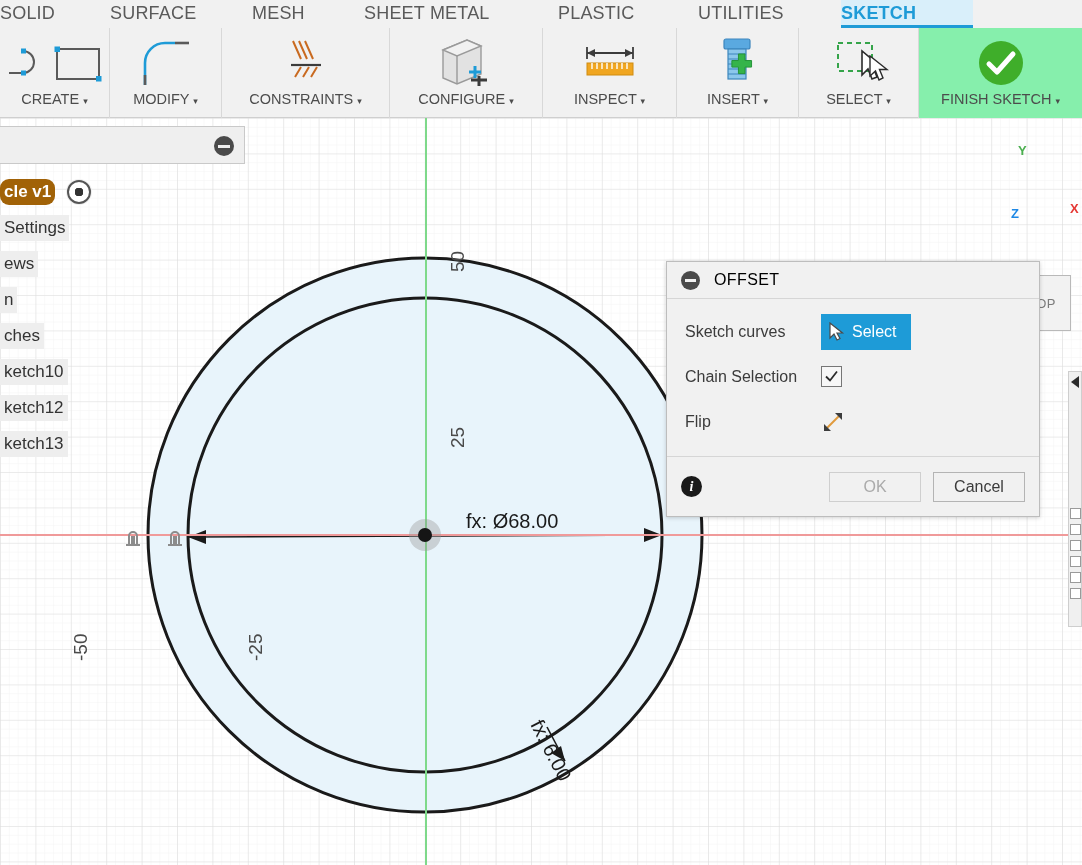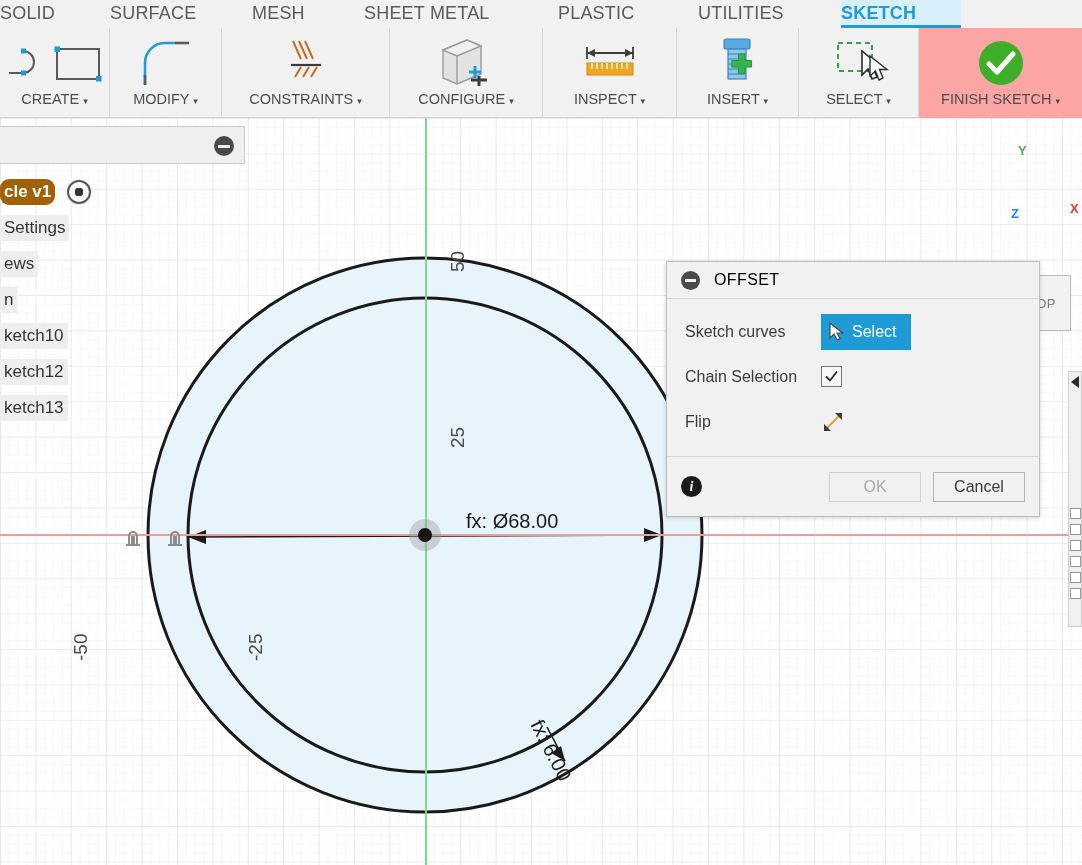--- a/index.html
+++ b/index.html
@@ -20,21 +20,21 @@
   .tab.active { color: #1e9bd7; font-weight: bold; background: #d9effa; }
   .tab.active::after { content: ""; position: absolute; left: 0; right: 0; bottom: 0;
                        height: 3px; background: #1e9bd7; }
 
   .panels { position: absolute; left: 0; top: 28px; height: 90px; width: 1082px;
             display: flex; align-items: stretch; }
   .panel { position: relative; display: flex; flex-direction: column;
            align-items: center; justify-content: flex-start;
            border-right: 1px solid #d8d8d8; height: 90px; padding-top: 6px; }
   .panel:last-child { border-right: none; }
-  .panel.finish { background: #fca5a5; border-right: none; }
+  .panel.finish { background: #86efac; border-right: none; }
   .panel-ico { height: 58px; display: flex; align-items: center;
                justify-content: center; gap: 8px; }
   .panel-lbl { font-size: 14.5px; color: #4c4c4c; white-space: nowrap;
                line-height: 14px; padding-bottom: 2px; }
   .caret { font-size: 9px; color: #4c4c4c; }
 
   
   .canvas { position: absolute; left: 0; top: 118px; width: 1082px; height: 747px;
             background: #ffffff; overflow: hidden; }
   .grid { position: absolute; inset: 0; }
@@ -134,21 +134,21 @@
 <div id="app">
 
   <div class="ribbon">
     <div class="tabstrip">
         <div class="tab" style="left: 0px; width: 80px;">SOLID</div>
         <div class="tab" style="left: 110px; width: 115px;">SURFACE</div>
         <div class="tab" style="left: 252px; width: 92px;">MESH</div>
         <div class="tab" style="left: 364px; width: 155px;">SHEET METAL</div>
         <div class="tab" style="left: 558px; width: 107px;">PLASTIC</div>
         <div class="tab" style="left: 698px; width: 115px;">UTILITIES</div>
-        <div class="tab active" style="left: 841px; width: 120px;">SKETCH</div>
+        <div class="tab active" style="left: 841px; width: 132px;">SKETCH</div>
       </div>
     <div class="panels">
         <div class="panel" style="width: 110px;">
           <div class="panel-ico">
             <svg width="96" height="52" viewBox="0 0 96 52">
       <path d="M2 36 H16" stroke="#5a5a5a" stroke-width="2" fill="none"></path>
       <path d="M16 14 a11 11 0 0 1 0 22" stroke="#5a5a5a" stroke-width="2" fill="none"></path>
       <rect x="14" y="11.5" width="5" height="5" fill="#1e9bd7"></rect>
       <rect x="14" y="33.5" width="5" height="5" fill="#1e9bd7"></rect>
       <rect x="50" y="12" width="42" height="30" stroke="#5a5a5a" stroke-width="2" fill="none"></rect>
@@ -329,20 +329,23 @@
       <div class="tree-row">
         <span class="tree-lbl">Settings</span>
       </div>
       <div class="tree-row">
         <span class="tree-lbl">ews</span>
       </div>
       <div class="tree-row">
         <span class="tree-lbl">n</span>
       </div>
       <div class="tree-row">
+        <span class="tree-lbl">ches</span>
+      </div>
+      <div class="tree-row">
         <span class="tree-lbl">ketch10</span>
       </div>
       <div class="tree-row">
         <span class="tree-lbl">ketch12</span>
       </div>
       <div class="tree-row">
         <span class="tree-lbl">ketch13</span>
       </div>
     </div>
 

